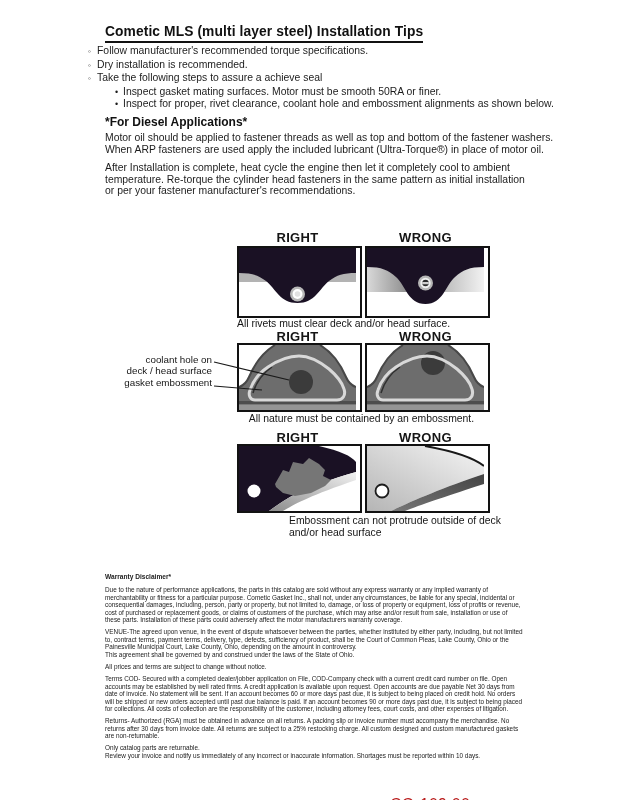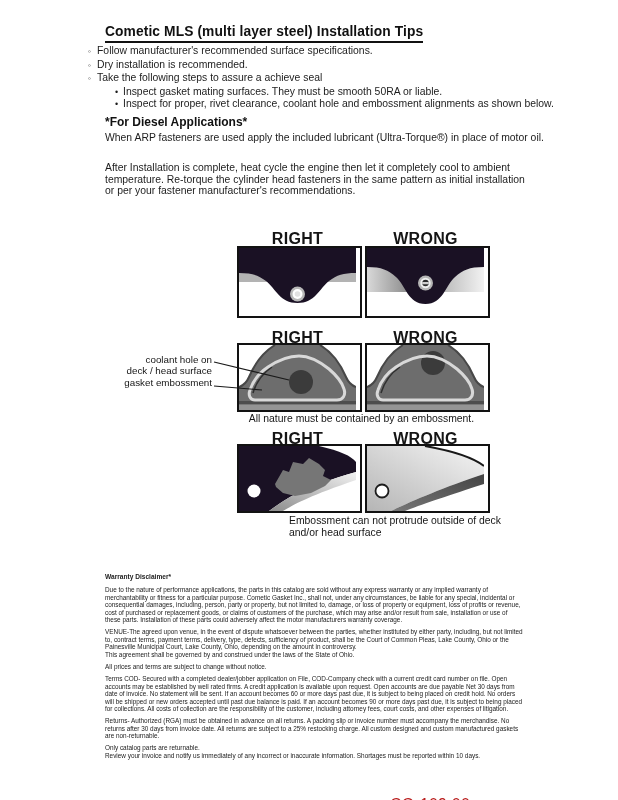--- a/index.html
+++ b/index.html
@@ -8,63 +8,64 @@
   .abs{position:absolute;}
   .title{left:105px;top:24px;font-size:13.8px;font-weight:700;color:#111;
          border-bottom:2px solid #111;padding-bottom:2px;letter-spacing:.1px;}
   .bullets{left:88px;top:45px;font-size:10.4px;line-height:12.6px;white-space:nowrap;}
   .brow{display:flex;align-items:baseline;}
   .m1{width:9px;font-size:8px;display:inline-block;}
   .sub{padding-left:27px;}
   .m2{width:8px;font-size:9px;display:inline-block;}
   .h2{left:105px;top:115px;font-size:12px;font-weight:700;color:#111;}
   .body-par{left:105px;font-size:10.4px;line-height:11.7px;white-space:nowrap;}
-  .fig-label{width:121px;text-align:center;font-size:16px;font-weight:700;color:#151515;letter-spacing:.3px;}
+  .fig-label{width:121px;text-align:center;font-size:13px;font-weight:700;color:#151515;letter-spacing:.3px;}
   .fig-box{width:121px;border:2px solid var(--box-border,#121212);background:#fff;box-sizing:content-box;}
   .fig-box svg{display:block;}
   .caption{font-size:10.4px;color:#151515;line-height:11.5px;}
   .side-label{left:72px;width:140px;text-align:right;font-size:9.8px;line-height:11px;color:#151515;}
   .legal{left:105px;top:573px;width:418px;font-size:6.4px;line-height:7.55px;color:#222;}
   .legal .lp{margin:0 0 4.5px 0;}
   .legal .lh{font-weight:700;font-size:6.6px;margin:0 0 5.5px 0;}
   .page-code{left:390px;top:760px;font-size:16px;color:#b91c1c;letter-spacing:.2px;margin-top:36px;}
   .leader{pointer-events:none;z-index:5;}
 </style>
 </head>
 <body>
 
 <div class="page">
 
   <div class="abs title">Cometic MLS (multi layer steel) Installation Tips</div>
 
   <div class="abs bullets">
     <div class="brow">
         <span class="m1">◦</span>
-        <span>Follow manufacturer's recommended surface specifications.</span>
+        <span>Follow manufacturer's recommended torque specifications.</span>
       </div>
     <div class="brow">
         <span class="m1">◦</span>
         <span>Dry installation is recommended.</span>
       </div>
     <div class="brow">
         <span class="m1">◦</span>
         <span>Take the following steps to assure a achieve seal</span>
       </div>
     <div class="brow sub">
         <span class="m2">•</span>
-        <span>Inspect gasket mating surfaces.  They must be smooth 50RA or liable.</span>
+        <span>Inspect gasket mating surfaces.  Motor must be smooth 50RA or finer.</span>
       </div>
     <div class="brow sub">
         <span class="m2">•</span>
         <span>Inspect for proper, rivet clearance, coolant hole and embossment alignments as shown below.</span>
       </div>
   </div>
 
   <div class="abs h2">*For Diesel Applications*</div>
   <div class="abs body-par" style="top:132px;">
+    <div>Motor oil should be applied to fastener threads as well as top and bottom of the fastener washers.</div>
     <div>When ARP fasteners are used apply the included lubricant (Ultra-Torque®) in place of motor oil.</div>
   </div>
   <div class="abs body-par" style="top:162px;">
     <div>After Installation is complete, heat cycle the engine then let it completely cool to ambient</div>
     <div>temperature. Re-torque the cylinder head fasteners in the same pattern as initial installation</div>
     <div>or per your fastener manufacturer's recommendations.</div>
   </div>
 
   <div class="abs fig-label" style="left:237px;top:230px;">RIGHT</div>
   <div class="abs fig-label" style="left:365px;top:230px;">WRONG</div>
@@ -92,20 +93,21 @@
       <rect x="0" y="0" width="117" height="68" fill="#ffffff"></rect>
       <rect x="0" y="19" width="117" height="25" fill="url(#gr1)"></rect>
       <path d="M0,0 H117 V19 C102,19 96,22 88,29 C78,38 76,56 58.5,56 C41,56 39,38 29,29 C21,22 15,19 0,19 Z" fill="var(--dark-fill,#1a1124)"></path>
       <circle cx="58.5" cy="35" r="7.5" fill="#b5b5b5"></circle>
       <circle cx="58.5" cy="35" r="5.2" fill="#f0f0f0"></circle>
       <circle cx="58.5" cy="35" r="3.2" fill="#2b2b2b"></circle>
       <rect x="54.9" y="34" width="7.2" height="2.2" rx="1.1" fill="#cfcfcf"></rect>
     </svg>
   </div>
 
+  <div class="abs caption" style="left:237px;top:318px;">All rivets must clear deck and/or head surface.</div>
 
   <div class="abs fig-label" style="left:237px;top:329px;">RIGHT</div>
   <div class="abs fig-label" style="left:365px;top:329px;">WRONG</div>
 
   <div class="abs side-label" style="top:354px;">
     <div>coolant hole on</div>
     <div>deck / head surface</div>
   </div>
   <div class="abs side-label" style="top:377px;">gasket embossment</div>
 

